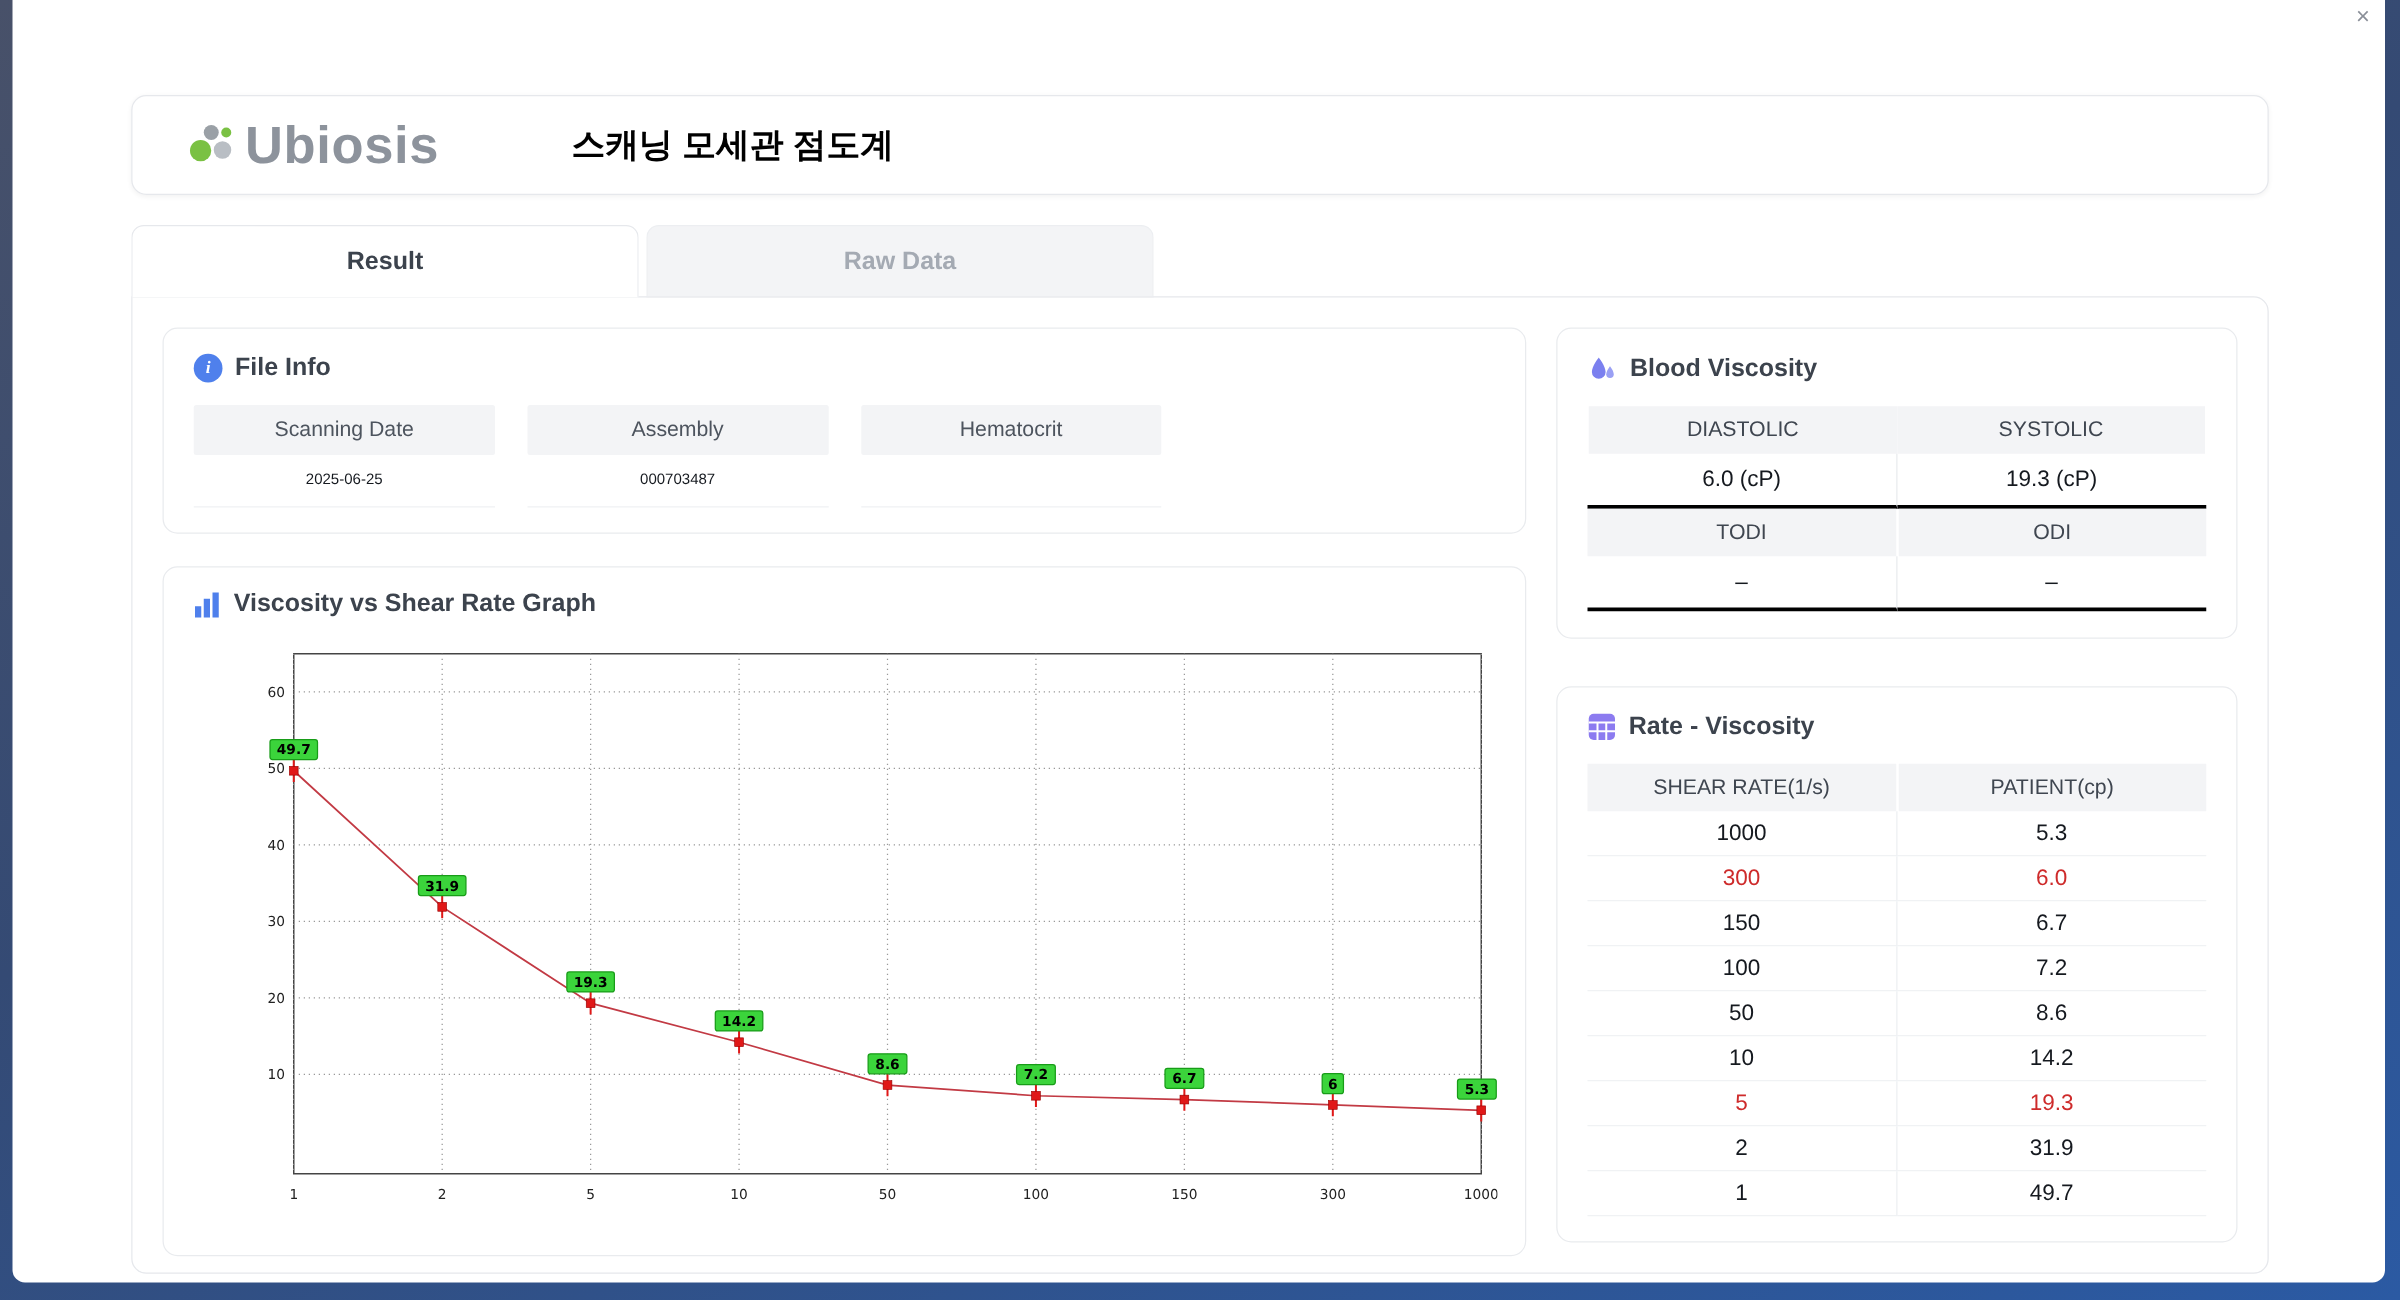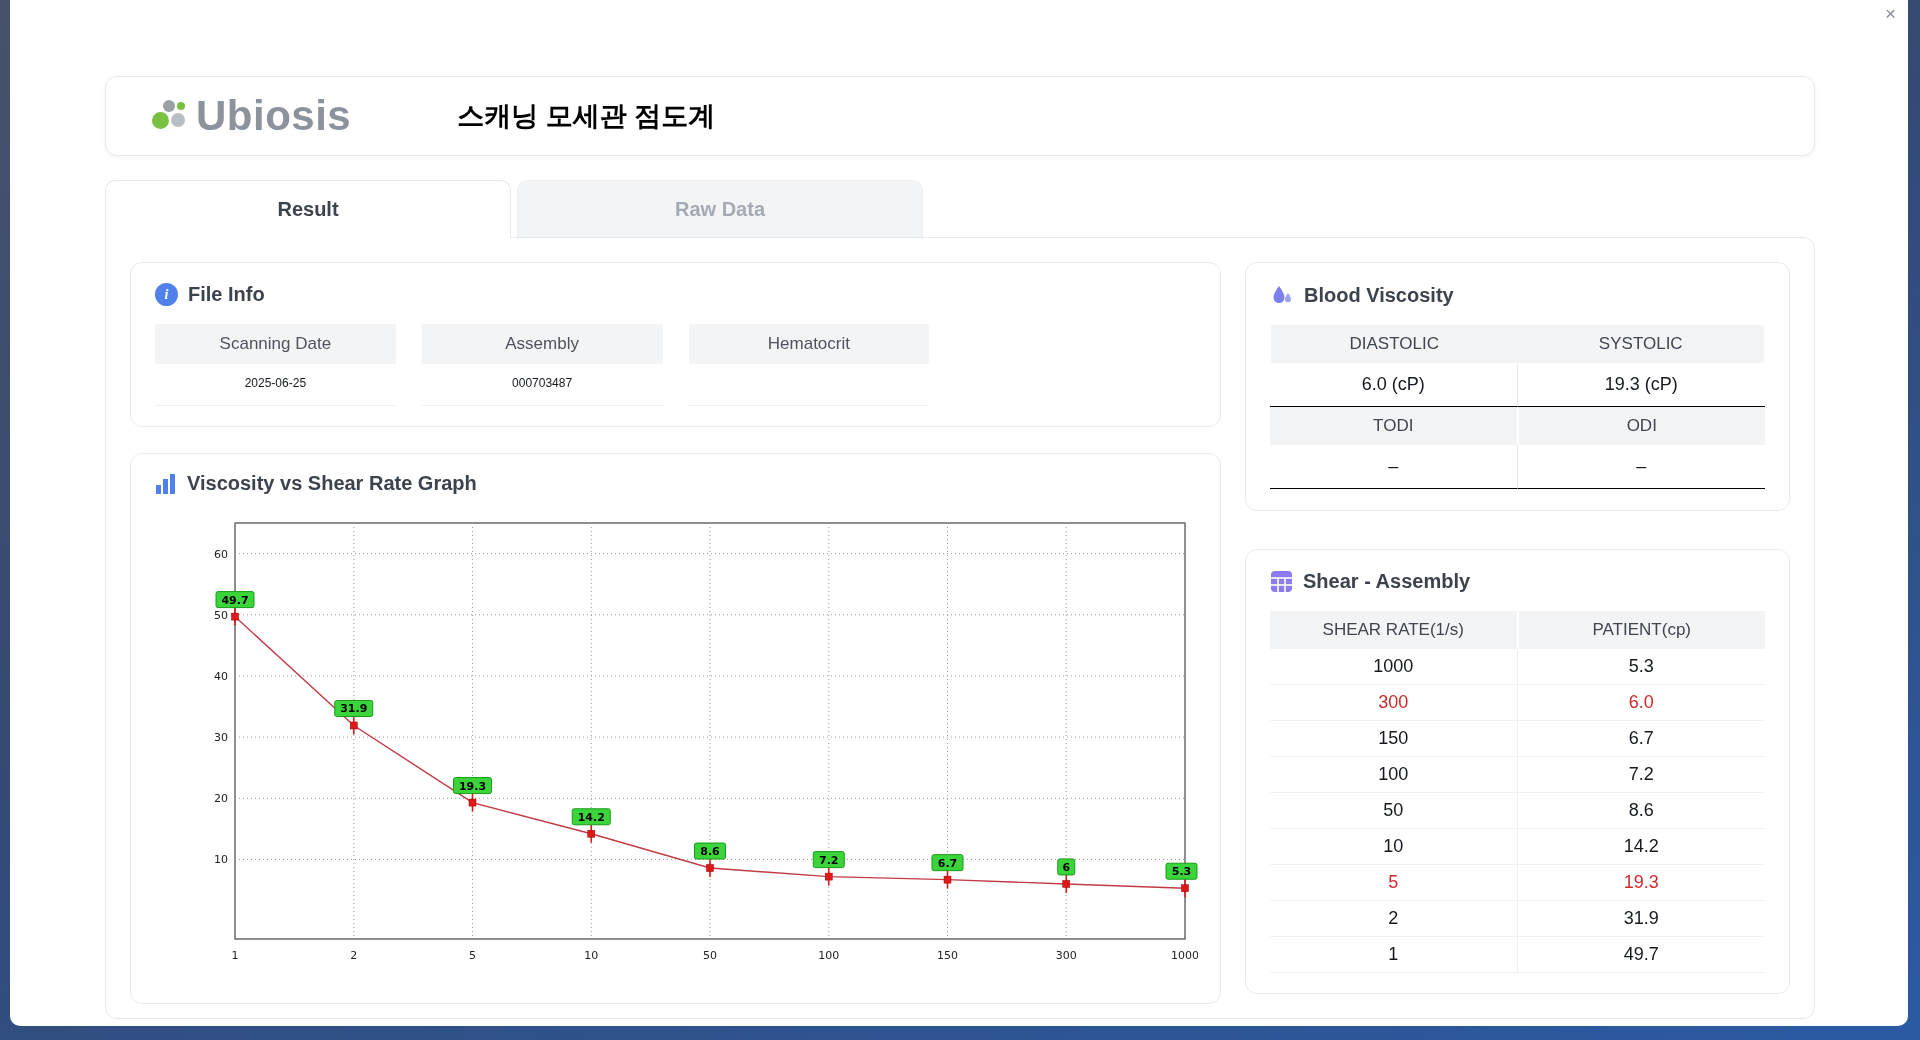--- a/index.html
+++ b/index.html
@@ -120,21 +120,21 @@
   .bv-head {
     background: #f3f4f6; height: 38px;
     display: flex; align-items: center; justify-content: center;
     font-size: 17px; color: #3f4650; font-weight: 500;
   }
   .bv-head.first { margin-right: 1px; }
   .bv-head.second { margin-left: 1px; }
   .bv-val {
     height: 44px; display: flex; align-items: center; justify-content: center;
     font-size: 18px; color: #15191f;
-    border-bottom: 1px solid #000000;
+    border-bottom: 3px solid #000000;
   }
   .bv-val.first { border-right: 1px solid #e9ebee; }
 
   
   .shear-card { flex: 1; }
   .sv-grid { display: grid; grid-template-columns: 1fr 1fr; }
   .sv-head {
     background: #f3f4f6; height: 38px;
     display: flex; align-items: center; justify-content: center;
     font-size: 17px; color: #3f4650; font-weight: 500;
@@ -311,21 +311,21 @@
 
         <div class="card shear-card">
           <div class="card-title">
             <svg class="icon-svg" width="23" height="23" viewBox="0 0 23 23">
               <rect x="1" y="1" width="21" height="21" rx="4" fill="#8c7bf0"></rect>
               <line x1="1" y1="8" x2="22" y2="8" stroke="#fff" stroke-width="1.6"></line>
               <line x1="8" y1="8" x2="8" y2="22" stroke="#fff" stroke-width="1.6"></line>
               <line x1="15" y1="8" x2="15" y2="22" stroke="#fff" stroke-width="1.6"></line>
               <line x1="1" y1="15" x2="22" y2="15" stroke="#fff" stroke-width="1.6"></line>
             </svg>
-            <span class="t">Shear - Assembly</span>
+            <span class="t">Rate - Viscosity</span>
           </div>
           <div class="sv-grid">
             <div class="sv-head first">SHEAR RATE(1/s)</div>
             <div class="sv-head second">PATIENT(cp)</div>
 
             <div class="sv-cell first">1000</div>
             <div class="sv-cell">5.3</div>
 
             <div class="sv-cell first red">300</div>
             <div class="sv-cell red">6.0</div>

